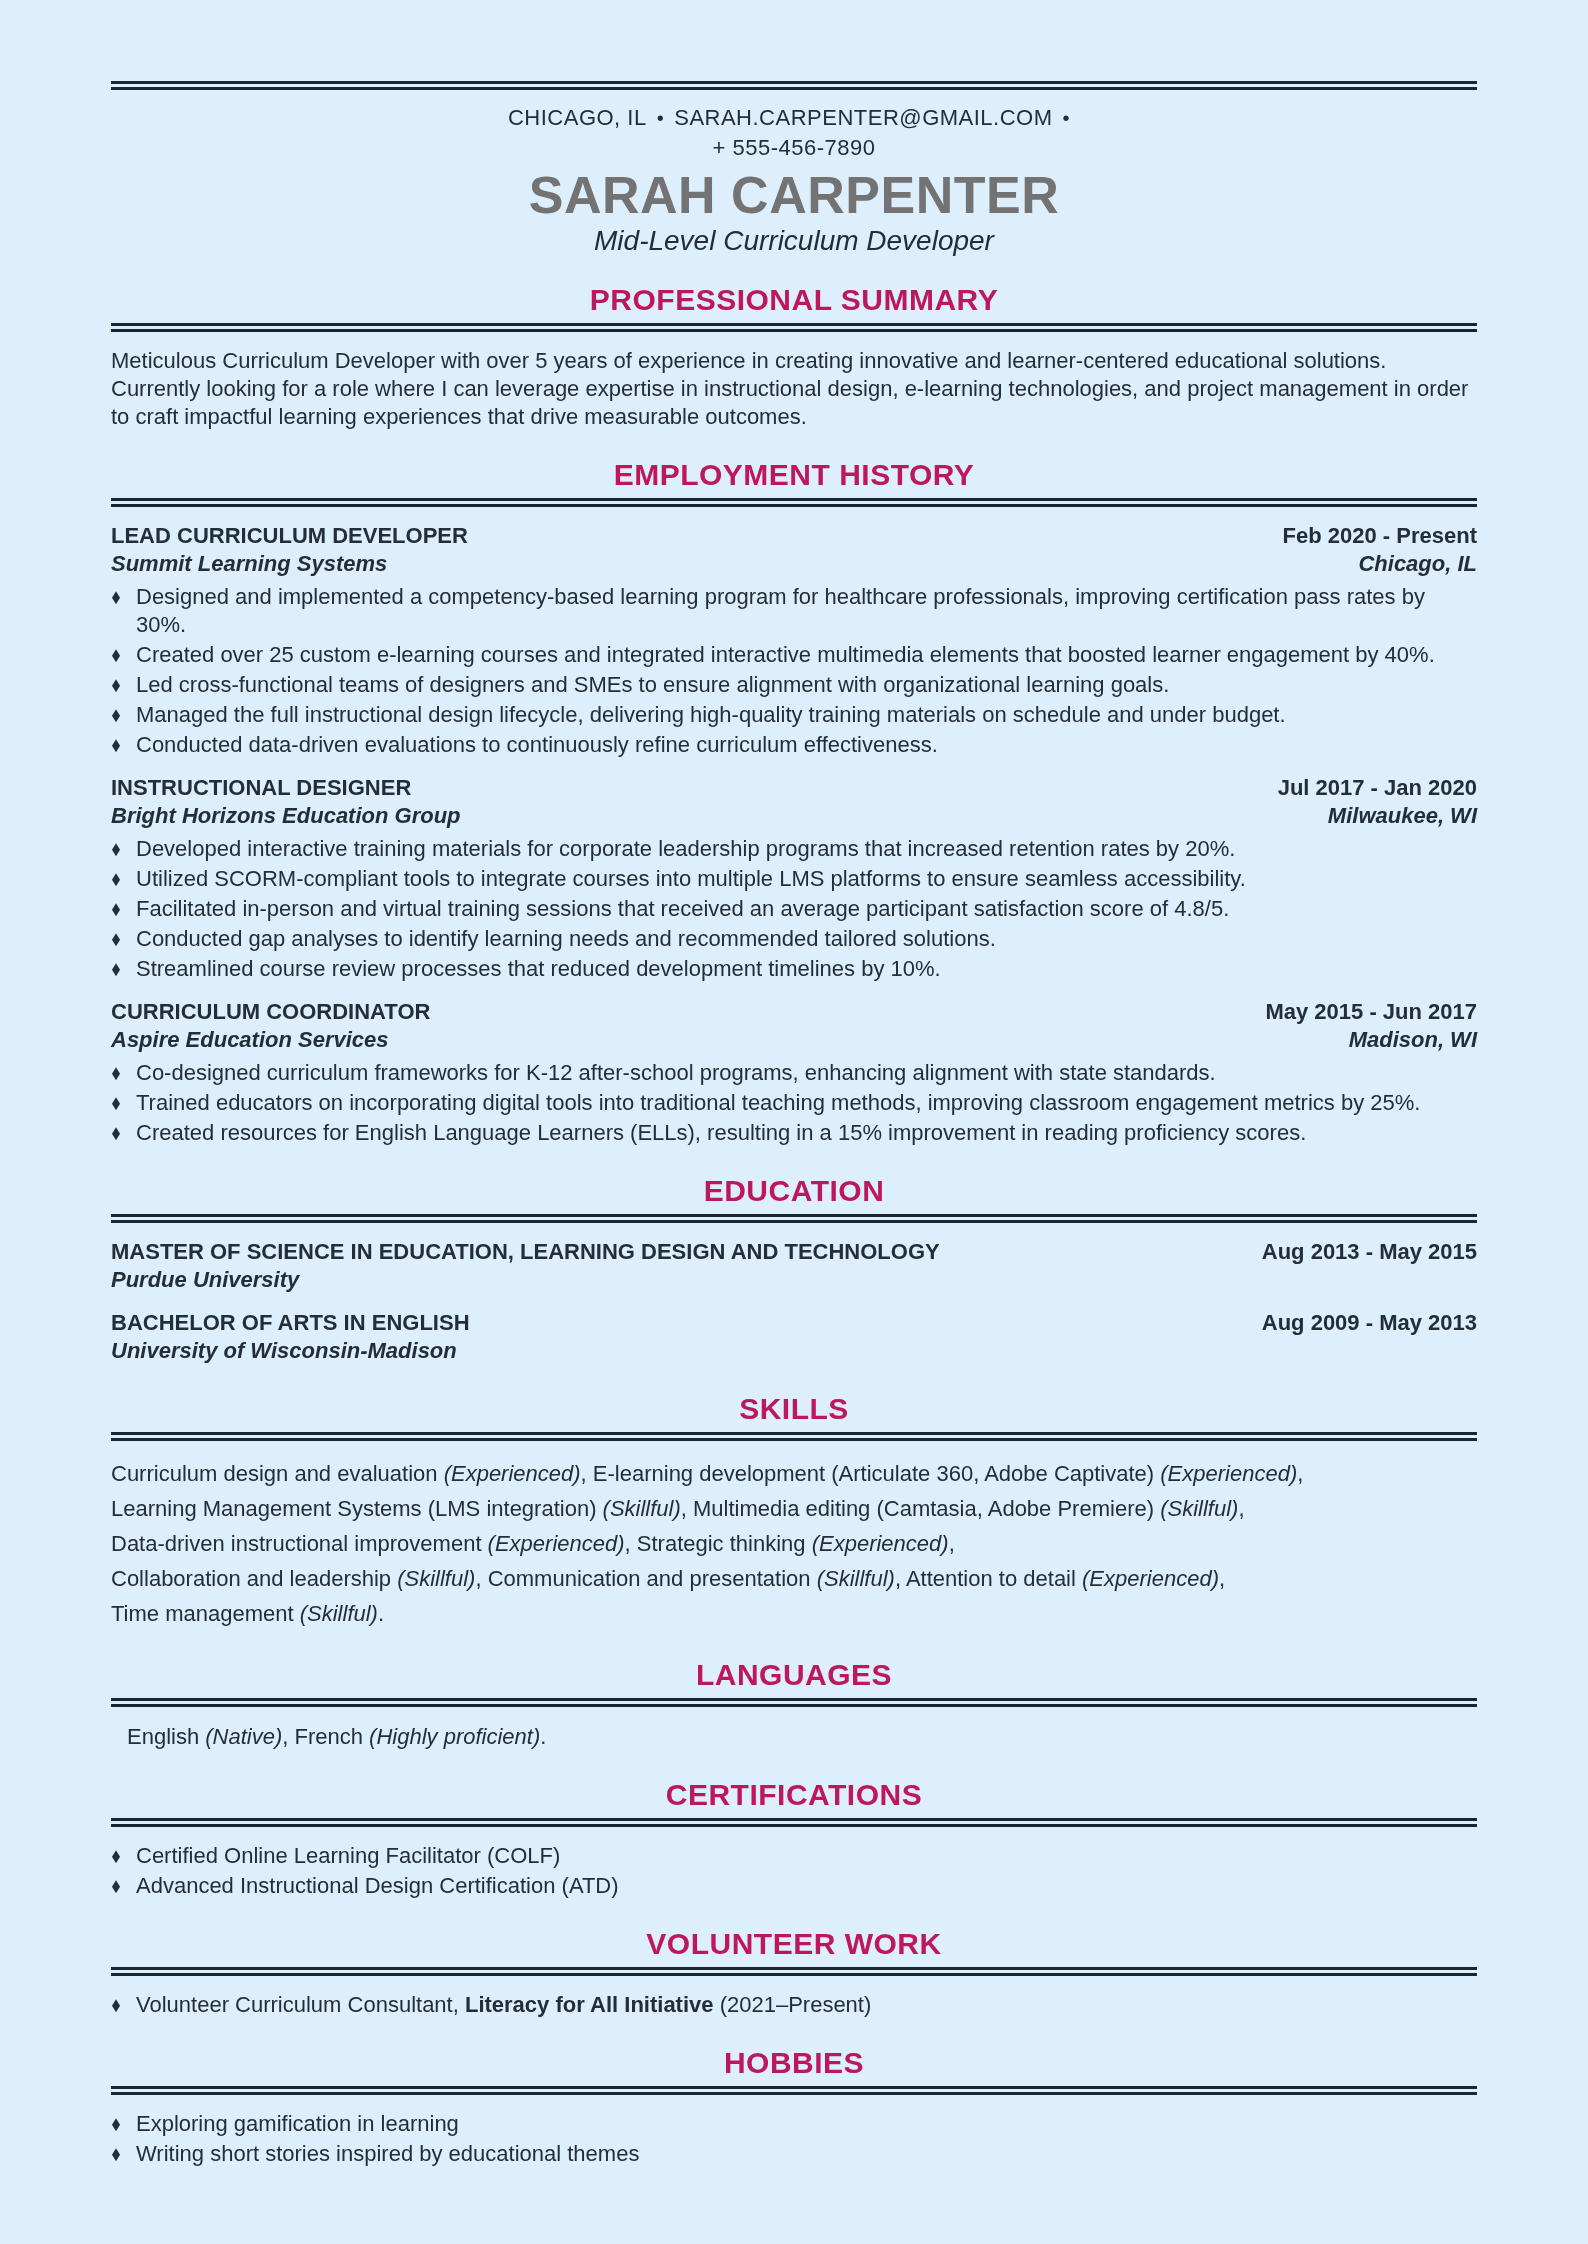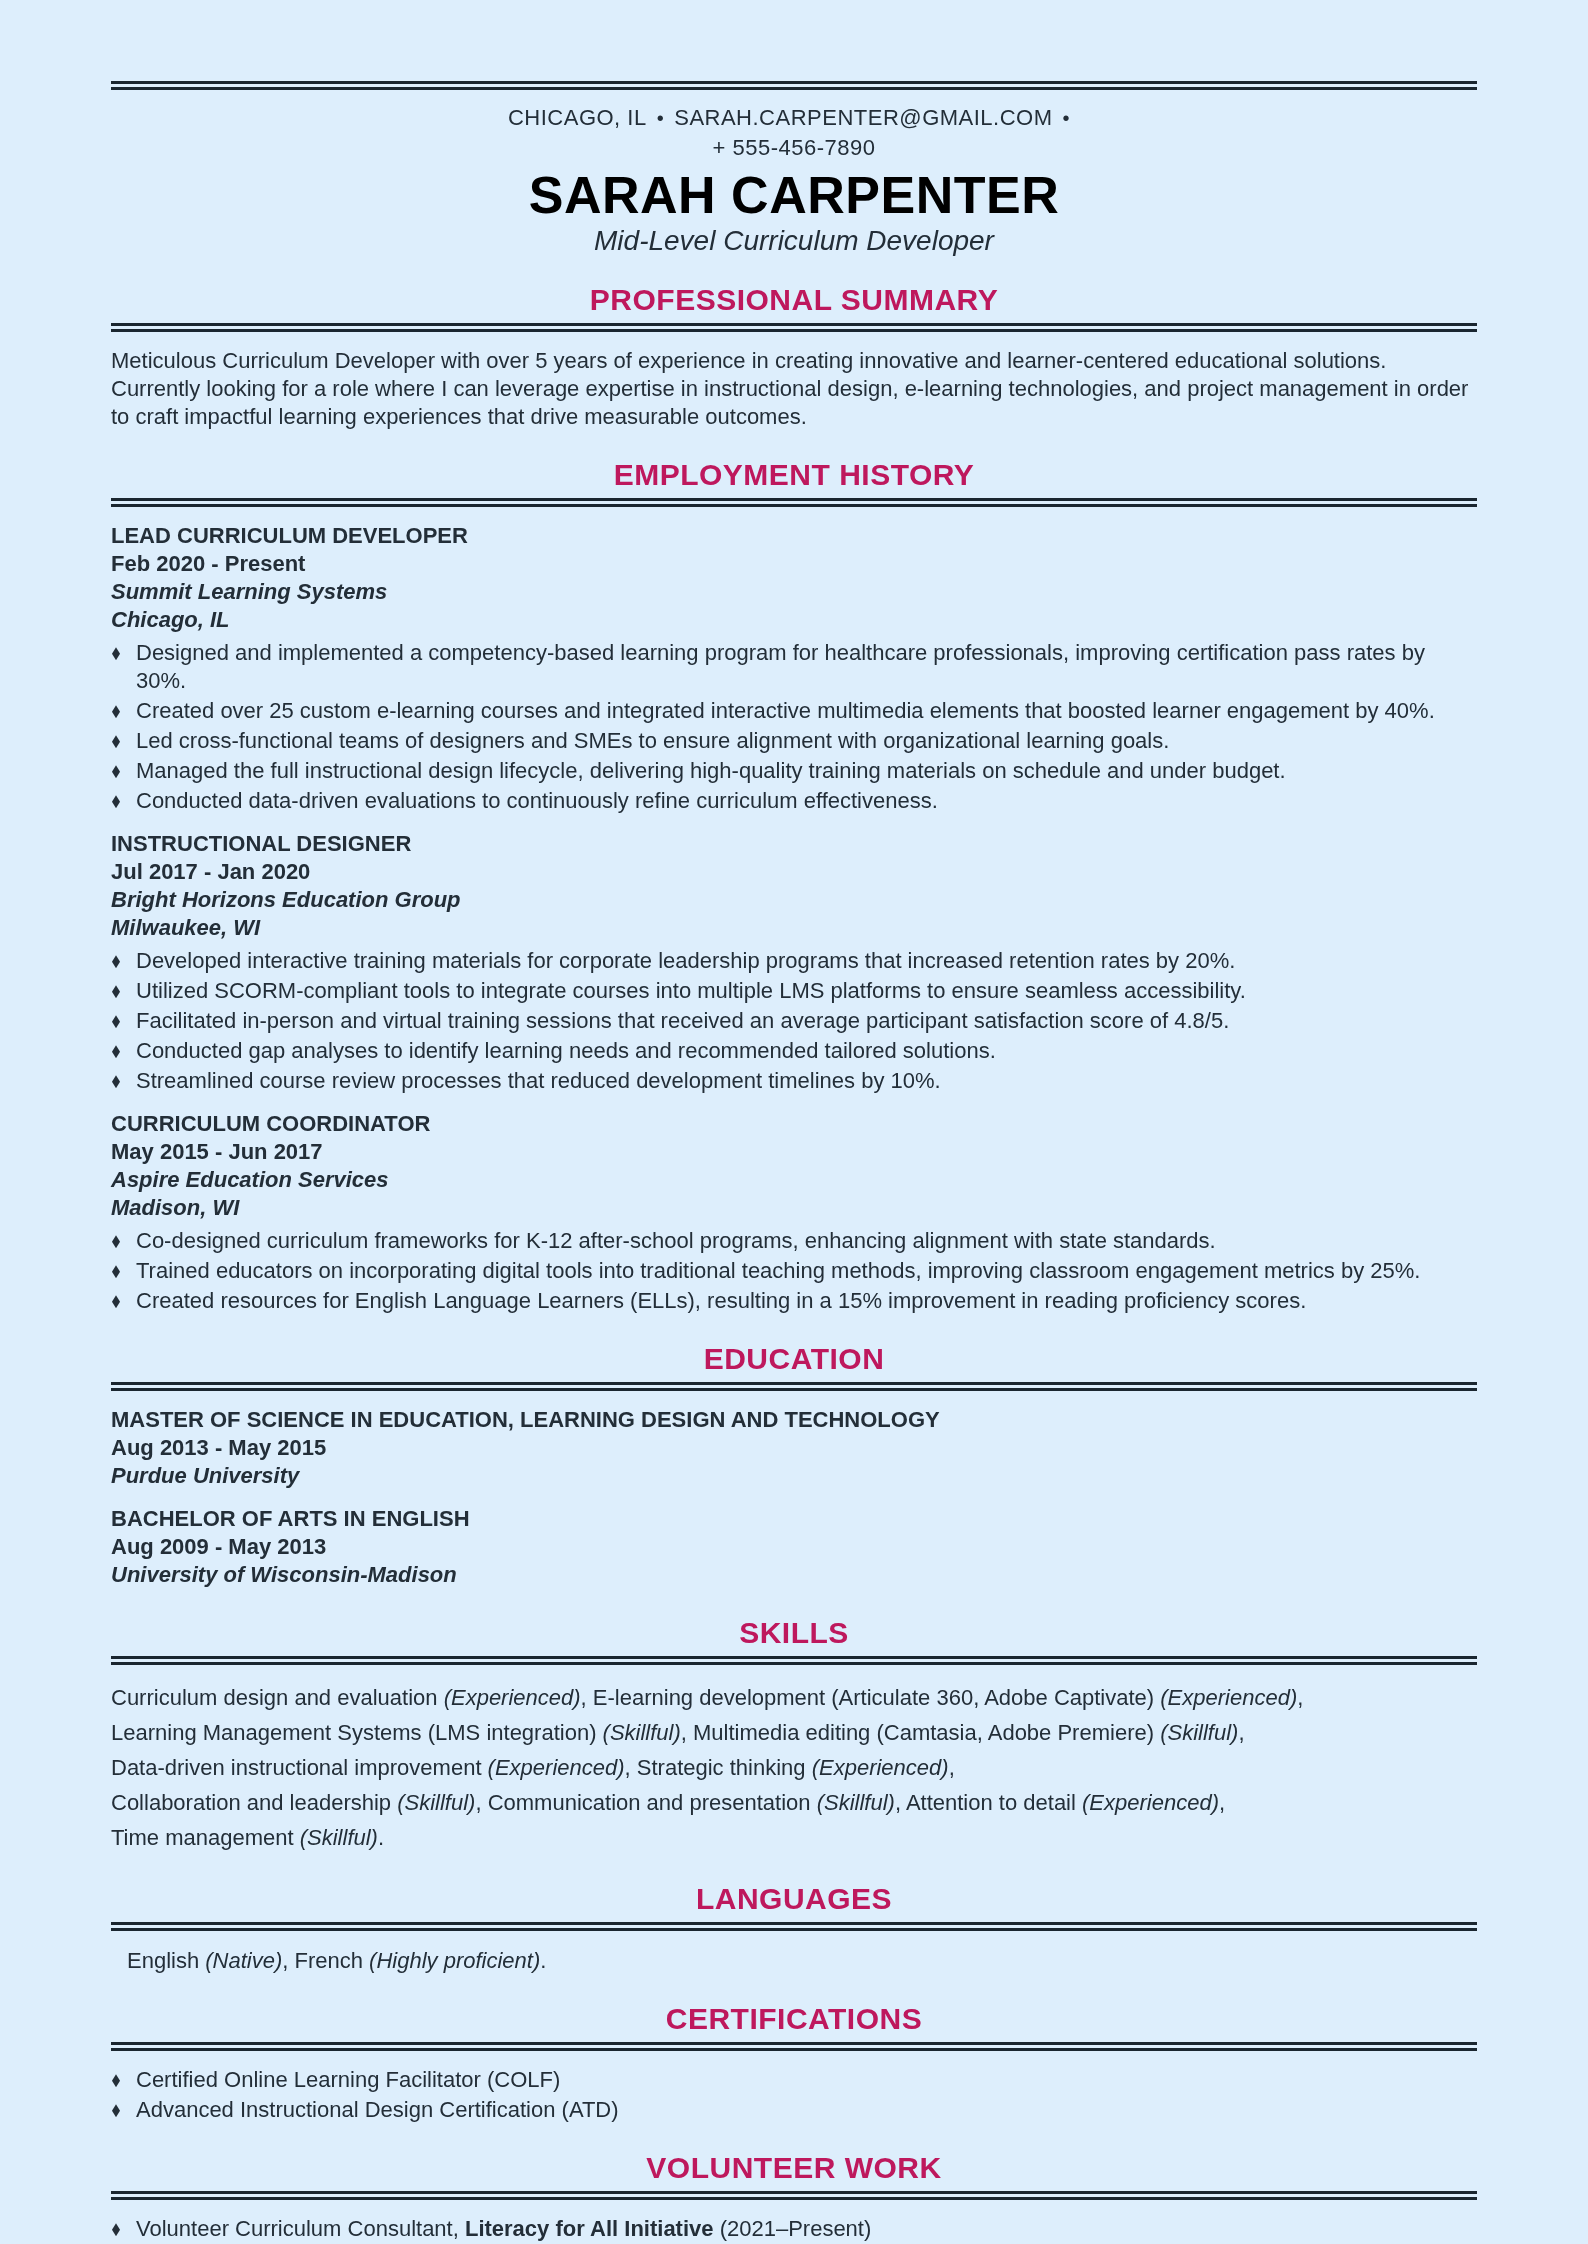--- a/index.html
+++ b/index.html
@@ -10,30 +10,30 @@
     font-family:"Liberation Sans",sans-serif;
     font-size:22px;
     box-sizing:border-box;
     overflow:hidden;
   }
   .content{padding:81px 111px 0 111px;}
   .rule{height:0;border-top:9px double #1a2630;}
   
   .contact{margin-top:13px;text-align:center;line-height:29px;letter-spacing:0.5px;}
   .sep{display:inline-block;margin:0 10px;font-size:20px;}
-  .name{margin-top:4px;text-align:center;font-size:52px;font-weight:bold;line-height:1.14;letter-spacing:0.5px;color:#000000;}
+  .name{margin-top:4px;text-align:center;font-size:52px;font-weight:bold;line-height:1.14;letter-spacing:0.5px;color:#737373;}
   .role{text-align:center;font-style:italic;font-size:28px;line-height:30px;margin-top:1px;}
   
   .sec-h{margin:27px 0 6px 0;text-align:center;font-size:30px;font-weight:bold;letter-spacing:0.5px;line-height:34px;color:#be185d;}
   .sec-body{margin-top:15px;}
   .para{line-height:28px;margin:0;}
   
   .entry{margin-top:0;margin-bottom:15px;}
   .entry:last-child{margin-bottom:0;}
-  .erow{display:flex;justify-content:space-between;align-items:baseline;line-height:28px;flex-direction:column;}
+  .erow{display:flex;justify-content:space-between;align-items:baseline;line-height:28px;}
   .etitle{font-weight:bold;}
   .edates{font-weight:bold;white-space:nowrap;}
   .ecompany{font-weight:bold;font-style:italic;}
   .eloc{font-weight:bold;font-style:italic;white-space:nowrap;}
   
   ul.blist{list-style:none;margin:5px 0 0 0;padding:0;}
   ul.blist li{display:flex;line-height:28px;margin-bottom:2px;}
   .bullet{flex:0 0 auto;width:8px;height:13px;margin:8px 16px 0 1px;background:#232e38;
           -webkit-clip-path:polygon(50% 0,100% 50%,50% 100%,0 50%);
           clip-path:polygon(50% 0,100% 50%,50% 100%,0 50%);}

